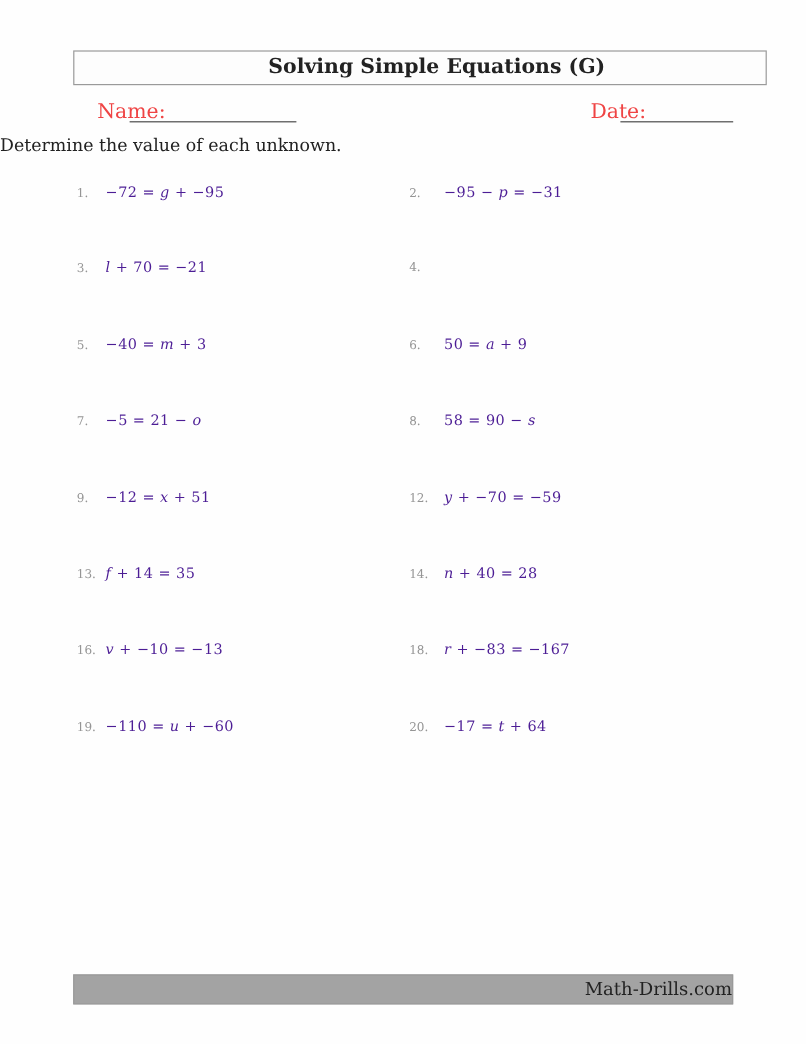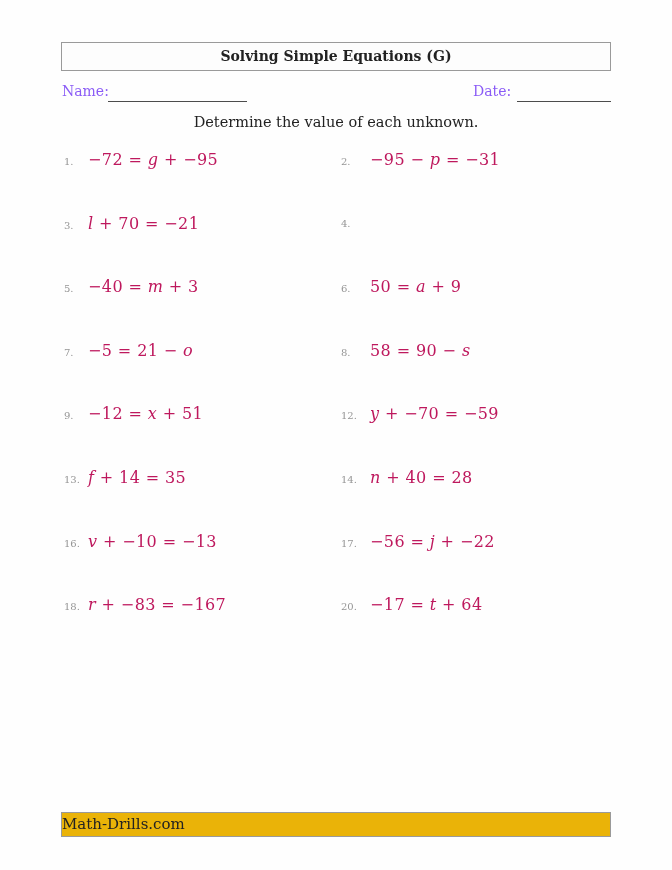--- a/index.html
+++ b/index.html
@@ -18,46 +18,47 @@
   }
   .title-box {
     position: absolute;
     left: 61px;
     top: 42px;
     width: 548px;
     height: 27px;
     border: 1px solid #9a9a9a;
     text-align: center;
     line-height: 27px;
-    font-size: 14px;
+    font-size: 17px;
     font-weight: bold;
     color: #222222;
     background: #fdfdfd;
+    padding-left: 28px;
   }
   .field-label {
     position: absolute;
     top: 83px;
-    font-size: 14px;
-    color: #8b5cf6;
+    font-size: 17px;
+    color: #ef4444;
+    margin-left: 19px;
   }
   .name-label { left: 62px; }
   .date-label { left: 473px; }
   .blank-line {
     position: absolute;
     height: 1px;
     border-bottom: 1px solid #4c4c4c;
   }
   .name-line { left: 108px; top: 100px; width: 139px; }
   .date-line { left: 517px; top: 100px; width: 94px; }
   .instruction {
     position: absolute;
     left: 0;
     top: 114px;
     width: 672px;
-    text-align: center;
     font-size: 14.5px;
     color: #222222;
   }
   .problems {
     position: absolute;
     left: 64px;
     top: 128px;
     width: 604px;
     display: grid;
     grid-template-columns: 277px 1fr;
@@ -69,41 +70,41 @@
     align-items: baseline;
   }
   .pnum {
     flex: 0 0 24px;
     width: 24px;
     font-size: 10px;
     color: #959595;
   }
   .prob:nth-child(even) .pnum { flex: 0 0 29px; width: 29px; }
   .peq {
-    font-size: 16px;
-    color: #be185d;
+    font-size: 12px;
+    color: #4c1d95;
     letter-spacing: 0.4px;
     white-space: pre;
   }
   .peq i {
     font-style: italic;
     font-family: "DejaVu Serif", serif;
   }
   .footer-box {
     position: absolute;
     left: 61px;
     top: 812px;
     width: 548px;
     height: 23px;
     border: 1px solid #9a9a9a;
-    text-align: left;
+    text-align: right;
     line-height: 23px;
     font-size: 15px;
     color: #222222;
-    background: #eab308;
+    background: #a3a3a3;
   }
 </style>
 </head>
 <body>
 
 <div class="sheet">
 
   <div class="title-box">
     <span>Solving Simple Equations (G)</span>
   </div>
@@ -162,26 +163,26 @@
       </div>
       <div class="prob">
         <span class="pnum">14.</span>
         <span class="peq"><i>n</i><span> + 40 = 28</span></span>
       </div>
       <div class="prob">
         <span class="pnum">16.</span>
         <span class="peq"><i>v</i><span> + −10 = −13</span></span>
       </div>
       <div class="prob">
-        <span class="pnum">17.</span>
-        <span class="peq"><span>−56 = </span><i>j</i><span> + −22</span></span>
+        <span class="pnum">18.</span>
+        <span class="peq"><i>r</i><span> + −83 = −167</span></span>
       </div>
       <div class="prob">
-        <span class="pnum">18.</span>
-        <span class="peq"><i>r</i><span> + −83 = −167</span></span>
+        <span class="pnum">19.</span>
+        <span class="peq"><span>−110 = </span><i>u</i><span> + −60</span></span>
       </div>
       <div class="prob">
         <span class="pnum">20.</span>
         <span class="peq"><span>−17 = </span><i>t</i><span> + 64</span></span>
       </div>
     </div>
 
   <div class="footer-box">
     <span>Math-Drills.com</span>
   </div>

